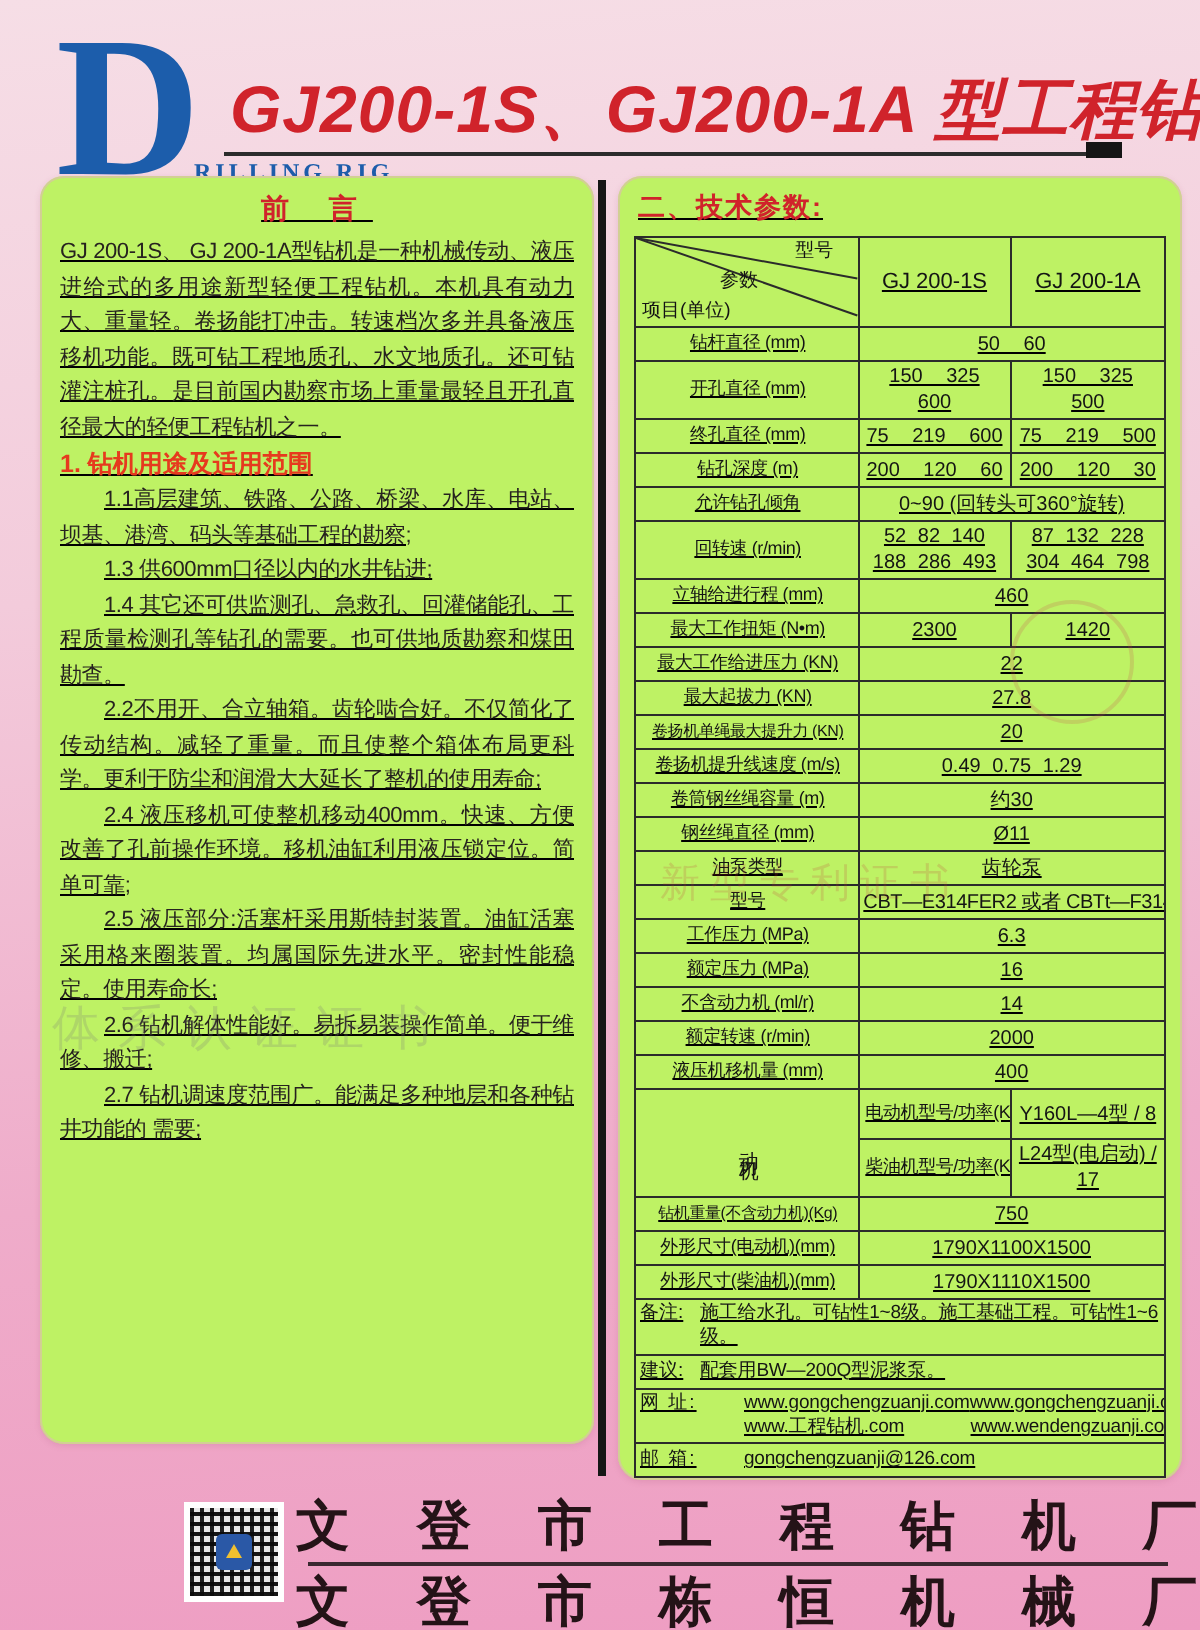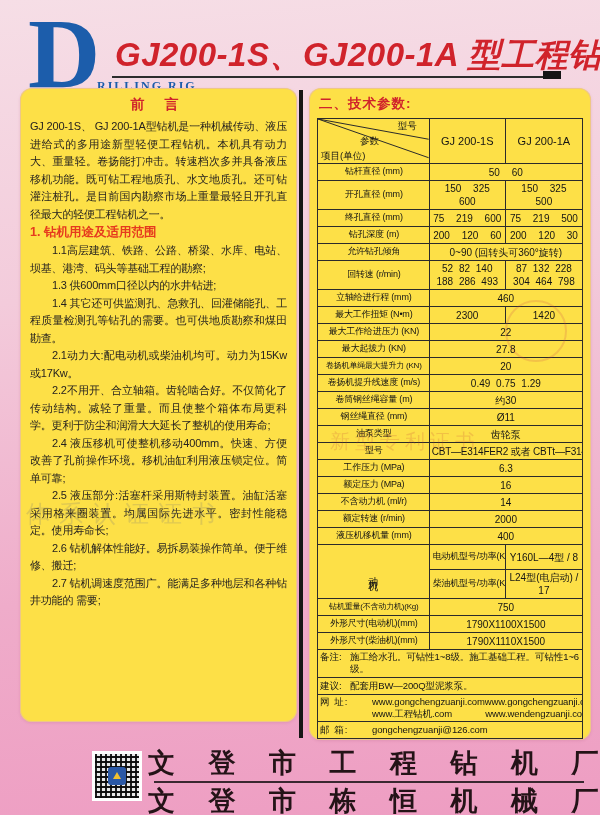--- a/index.html
+++ b/index.html
@@ -13,22 +13,22 @@
   
   .logo-d{position:absolute;left:28px;top:4px;font-family:"Liberation Serif",serif;
     font-weight:bold;font-size:100px;line-height:1;color:#1c5dab;}
   .logo-sub{position:absolute;left:97px;top:79px;color:#1c5dab;font-weight:bold;
     font-size:12px;letter-spacing:2px;font-family:"Liberation Serif",serif;}
   .main-title{position:absolute;left:115px;top:33px;font-size:33px;font-weight:bold;
     font-style:italic;color:#d0232b;letter-spacing:0.5px;white-space:nowrap;}
   .title-rule{position:absolute;left:112px;top:76px;width:449px;height:2px;background:#2c2c2c;}
   .title-rule-end{position:absolute;left:543px;top:71px;width:18px;height:8px;background:#151515;}
   
-  .card{position:absolute;background:#fde047;border-radius:12px;
-    box-shadow:inset 0 0 0 1px rgba(226,178,188,.55),0 1px 3px rgba(160,80,110,.18);}
+  .card{position:absolute;background:#bef264;border-radius:12px;
+    box-shadow:inset 0 0 0 1px rgba(226,178,188,.55),0 1px 3px rgba(160,80,110,.18);text-decoration:underline;}
   .left-card{left:20px;top:88px;width:277px;height:634px;padding:6px 10px;box-sizing:border-box;overflow:hidden;}
   .right-card{left:309px;top:88px;width:282px;height:652px;padding:7px 8px;box-sizing:border-box;overflow:hidden;}
   .v-divider{position:absolute;left:299px;top:90px;width:4px;height:648px;background:#161616;}
   
   .fw-title{color:#d0232b;font-weight:bold;text-align:center;font-size:14px;
     letter-spacing:8px;margin:2px 0 4px 0;}
   .fw-p{margin:0;font-size:11px;line-height:17.5px;color:#26221f;text-align:justify;letter-spacing:-0.2px;}
   .fw-item{margin:0;font-size:11px;line-height:17.5px;color:#26221f;text-align:justify;
     text-indent:2em;letter-spacing:-0.2px;}
   .fw-h{color:#e63a1e;font-size:12.5px;font-weight:bold;margin:1px 0;}
@@ -85,21 +85,20 @@
 <div class="title-rule"></div>
 <div class="title-rule-end"></div>
 
 <div class="card left-card">
   <div class="fw-title">前 言</div>
   <p class="fw-p">GJ 200-1S、 GJ 200-1A型钻机是一种机械传动、液压进给式的多用途新型轻便工程钻机。本机具有动力大、重量轻。卷扬能打冲击。转速档次多并具备液压移机功能。既可钻工程地质孔、水文地质孔。还可钻灌注桩孔。是目前国内勘察市场上重量最轻且开孔直径最大的轻便工程钻机之一。</p>
   <div class="fw-h">1. 钻机用途及适用范围</div>
   <p class="fw-item">1.1高层建筑、铁路、公路、桥梁、水库、电站、坝基、港湾、码头等基础工程的勘察;</p>
   <p class="fw-item">1.3 供600mm口径以内的水井钻进;</p>
   <p class="fw-item">1.4 其它还可供监测孔、急救孔、回灌储能孔、工程质量检测孔等钻孔的需要。也可供地质勘察和煤田勘查。</p>
-  <p class="fw-item">2.1动力大:配电动机或柴油机均可。动力为15Kw或17Kw。</p>
   <p class="fw-item">2.2不用开、合立轴箱。齿轮啮合好。不仅简化了传动结构。减轻了重量。而且使整个箱体布局更科学。更利于防尘和润滑大大延长了整机的使用寿命;</p>
   <p class="fw-item">2.4 液压移机可使整机移动400mm。快速、方便改善了孔前操作环境。移机油缸利用液压锁定位。简单可靠;</p>
   <p class="fw-item">2.5 液压部分:活塞杆采用斯特封装置。油缸活塞采用格来圈装置。均属国际先进水平。密封性能稳定。使用寿命长;</p>
   <p class="fw-item">2.6 钻机解体性能好。易拆易装操作简单。便于维修、搬迁;</p>
   <p class="fw-item">2.7 钻机调速度范围广。能满足多种地层和各种钻井功能的 需要;</p>
 
 </div>
 <div class="wm-left">体系认证证书</div>
 
 <div class="v-divider"></div>

